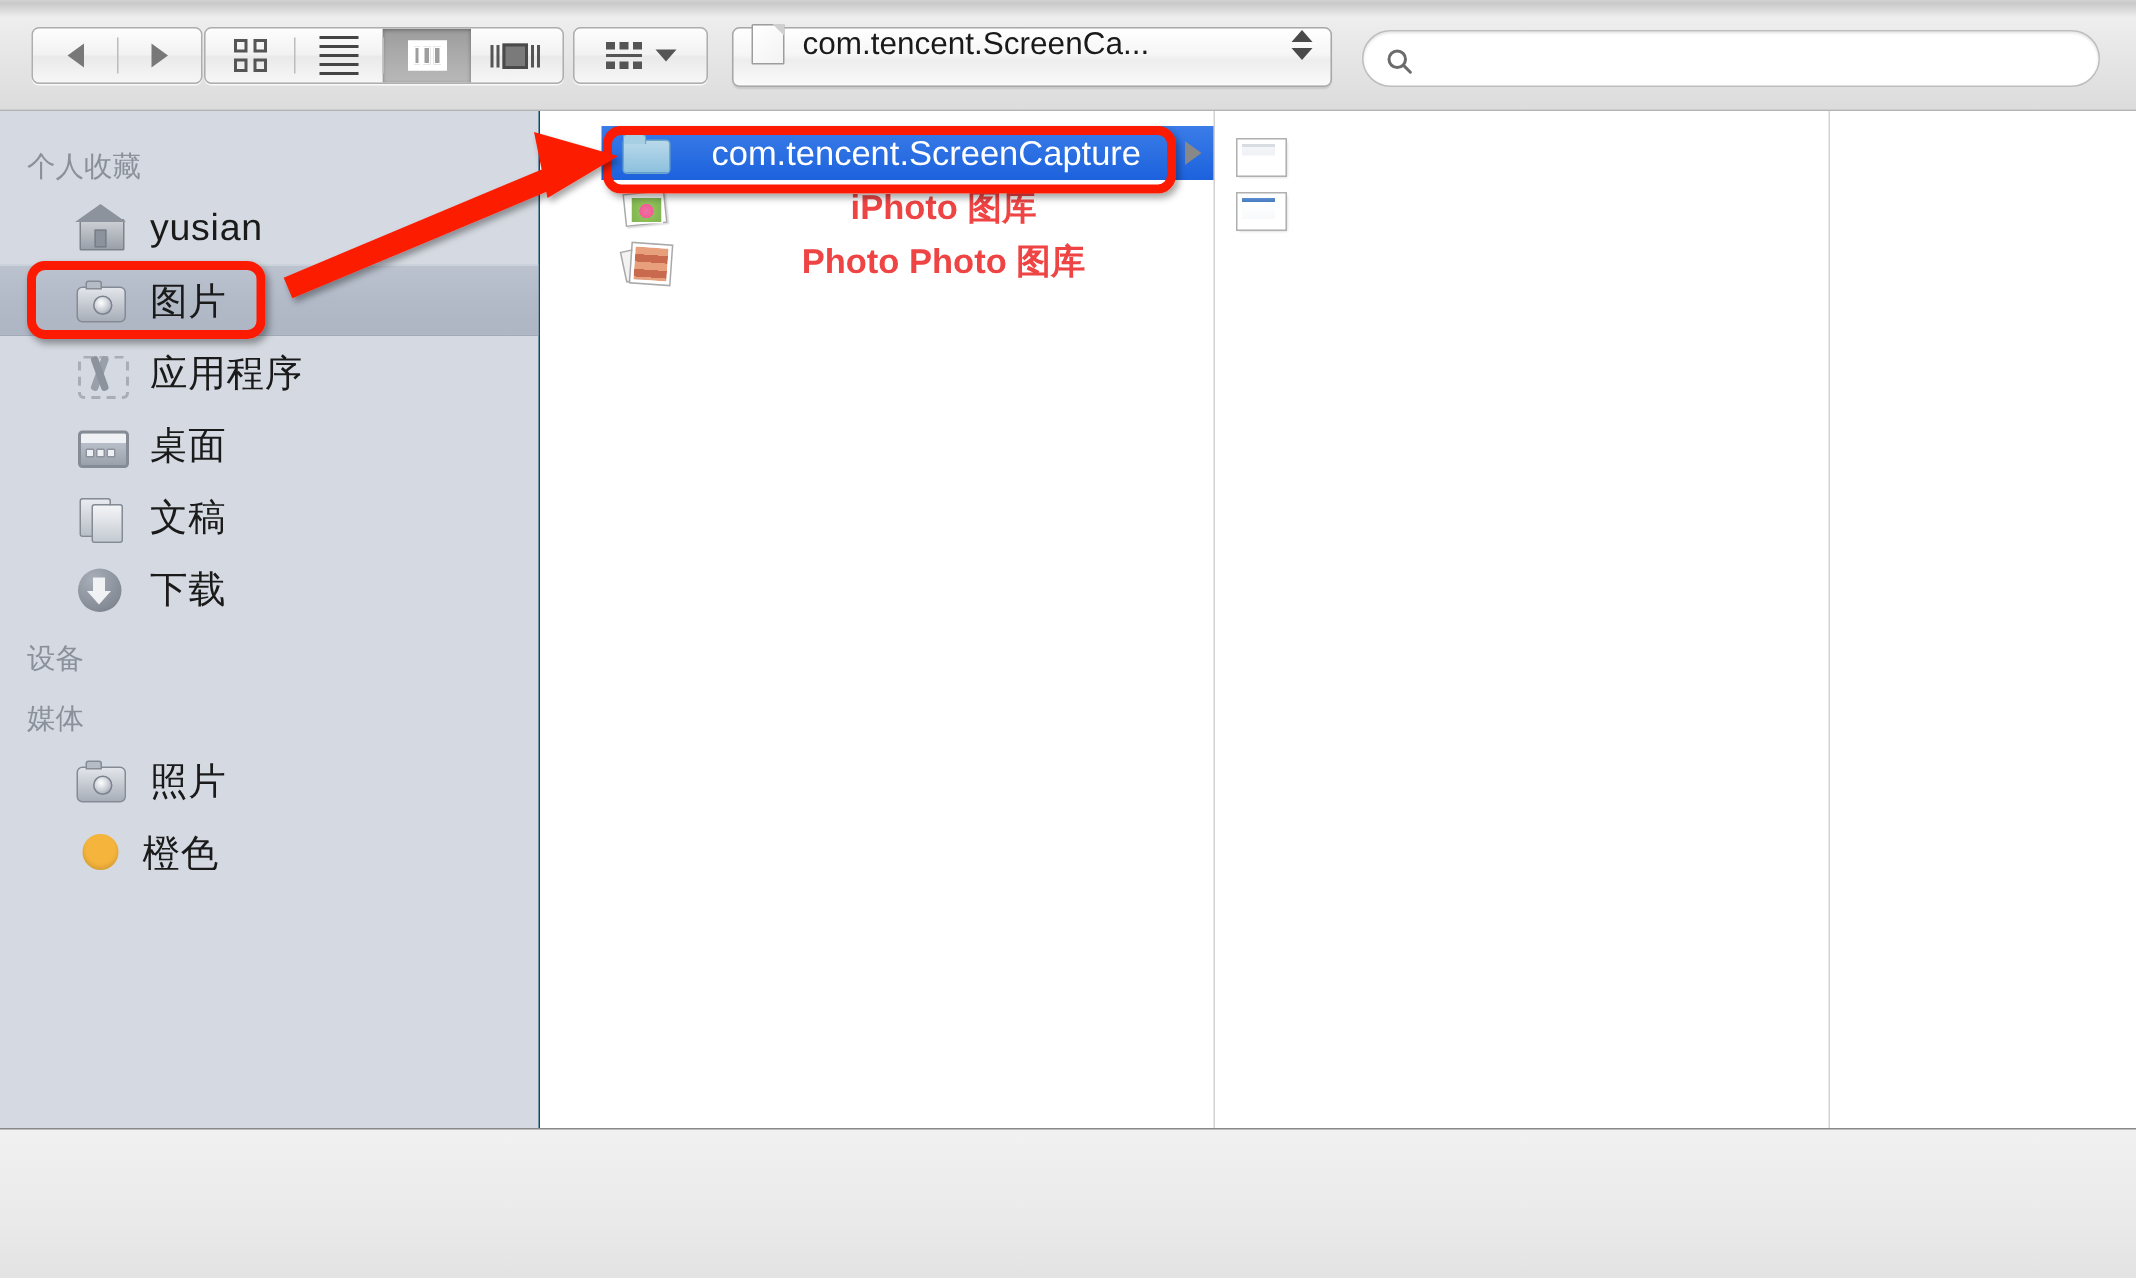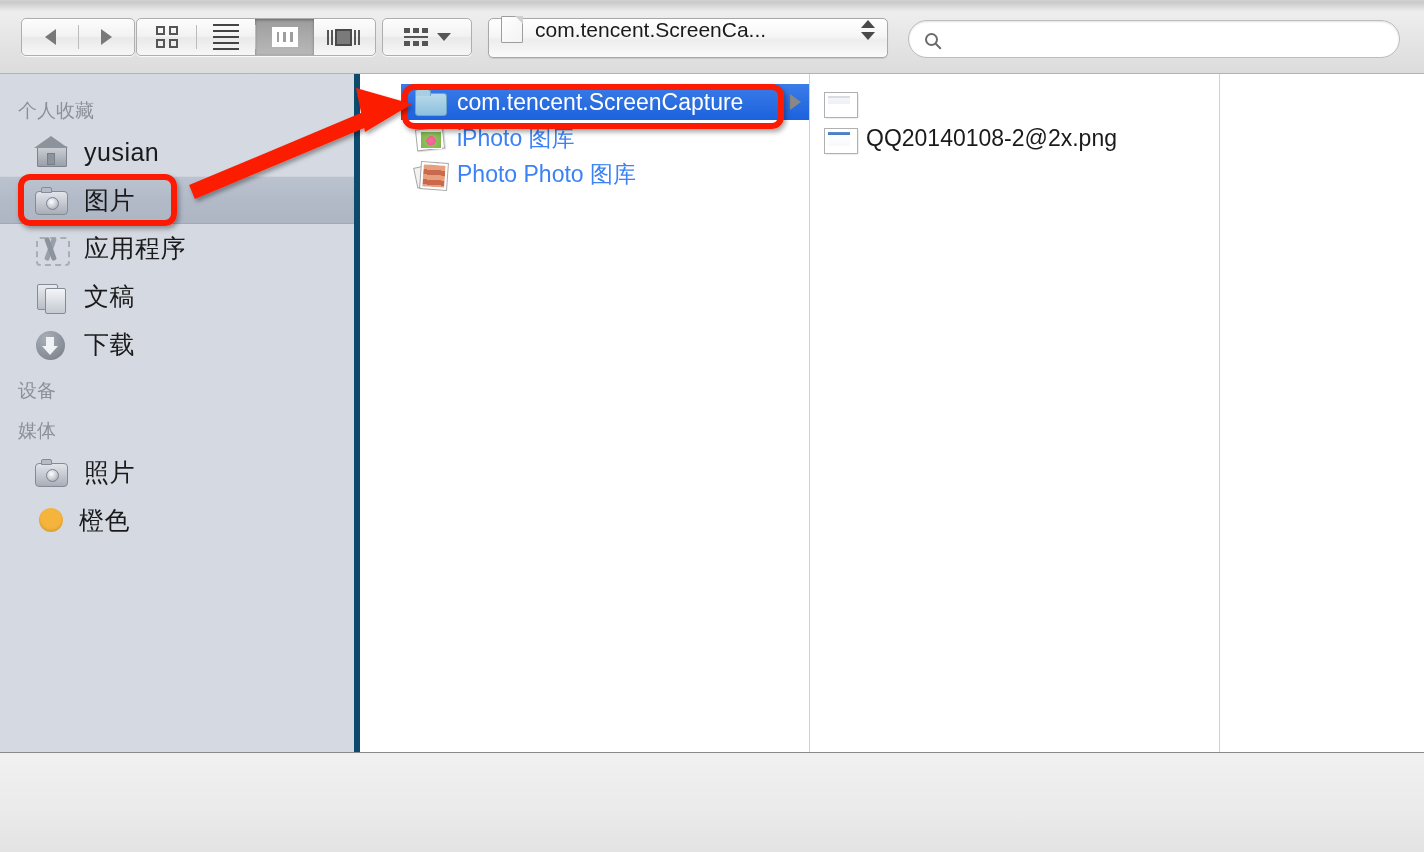--- a/index.html
+++ b/index.html
@@ -205,35 +205,35 @@
     left: 0; top: 74px;
     width: 1424px; height: 678px;
     background: #fff;
   }
 
   
   .sidebar {
     position: absolute;
     left: 0; top: 0; width: 360px; height: 678px;
     background: #d5dae2;
-    border-right: 6px solid #0c4a6e;
+    border-right: 1px solid #0c4a6e;
     overflow: hidden;
     padding-top: 14px;
   }
   .sb-header {
     font-size: 19px;
     color: #8b919a;
     padding: 10px 0 4px 18px;
     font-weight: normal;
   }
   .sb-item {
     height: 48px;
     display: flex;
     align-items: center;
-    padding-left: 34px;
+    padding-left: 50px;
     gap: 16px;
     position: relative;
   }
   .sb-item.selected {
     background: linear-gradient(180deg,#bcc3cf 0%,#b2bac8 50%,#aeb6c4 100%);
     border-top: 1px solid #cdd3dc;
     border-bottom: 1px solid #a2aab9;
   }
   .sb-label {
     font-size: 25px;
@@ -374,23 +374,24 @@
     position: relative;
   }
   .file-row.selected {
     background: linear-gradient(180deg,#3b7ce8 0%,#1c62dd 100%);
   }
   .file-name {
     font-size: 23px;
     color: #1a1a1a;
     white-space: nowrap;
     flex: 1;
+    text-align: center;
   }
   .file-row.selected .file-name { color: #fff; }
-  .file-row.dim .file-name { color: #3b82f6; }
+  .file-row.dim .file-name { color: #ef4444; font-weight: bold; }
   .row-arrow {
     width: 0; height: 0;
     border-top: 8px solid transparent;
     border-bottom: 8px solid transparent;
     border-left: 11px solid #888;
     flex: 0 0 auto;
   }
 
   
   .f-ico { width: 30px; height: 26px; flex: 0 0 auto; position: relative; }
@@ -574,20 +575,28 @@
       </div>
 
       <div class="sb-item">
         <span class="sb-icon ico-apps">
             <i></i>
             <u></u>
           </span>
         <span class="sb-label">应用程序</span>
       </div>
 
+      <div class="sb-item">
+        <span class="sb-icon ico-desktop">
+            <i></i>
+            <u></u>
+            <b></b>
+          </span>
+        <span class="sb-label">桌面</span>
+      </div>
 
       <div class="sb-item">
         <span class="sb-icon ico-docs"></span>
         <span class="sb-label">文稿</span>
       </div>
 
       <div class="sb-item">
         <span class="sb-icon ico-download">
             <i></i>
           </span>
@@ -627,21 +636,20 @@
           <span class="file-name">Photo Photo 图库</span>
         </div>
       </div>
 
       <div class="col col-2">
         <div class="file-row">
           <span class="f-ico f-png"></span>
         </div>
         <div class="file-row">
           <span class="f-ico f-png v2"></span>
-          <span class="file-name">QQ20140108-2@2x.png</span>
         </div>
       </div>
 
       <div class="col col-3"></div>
     </div>
   </div>
 
   <div class="bottombar">
     
     

